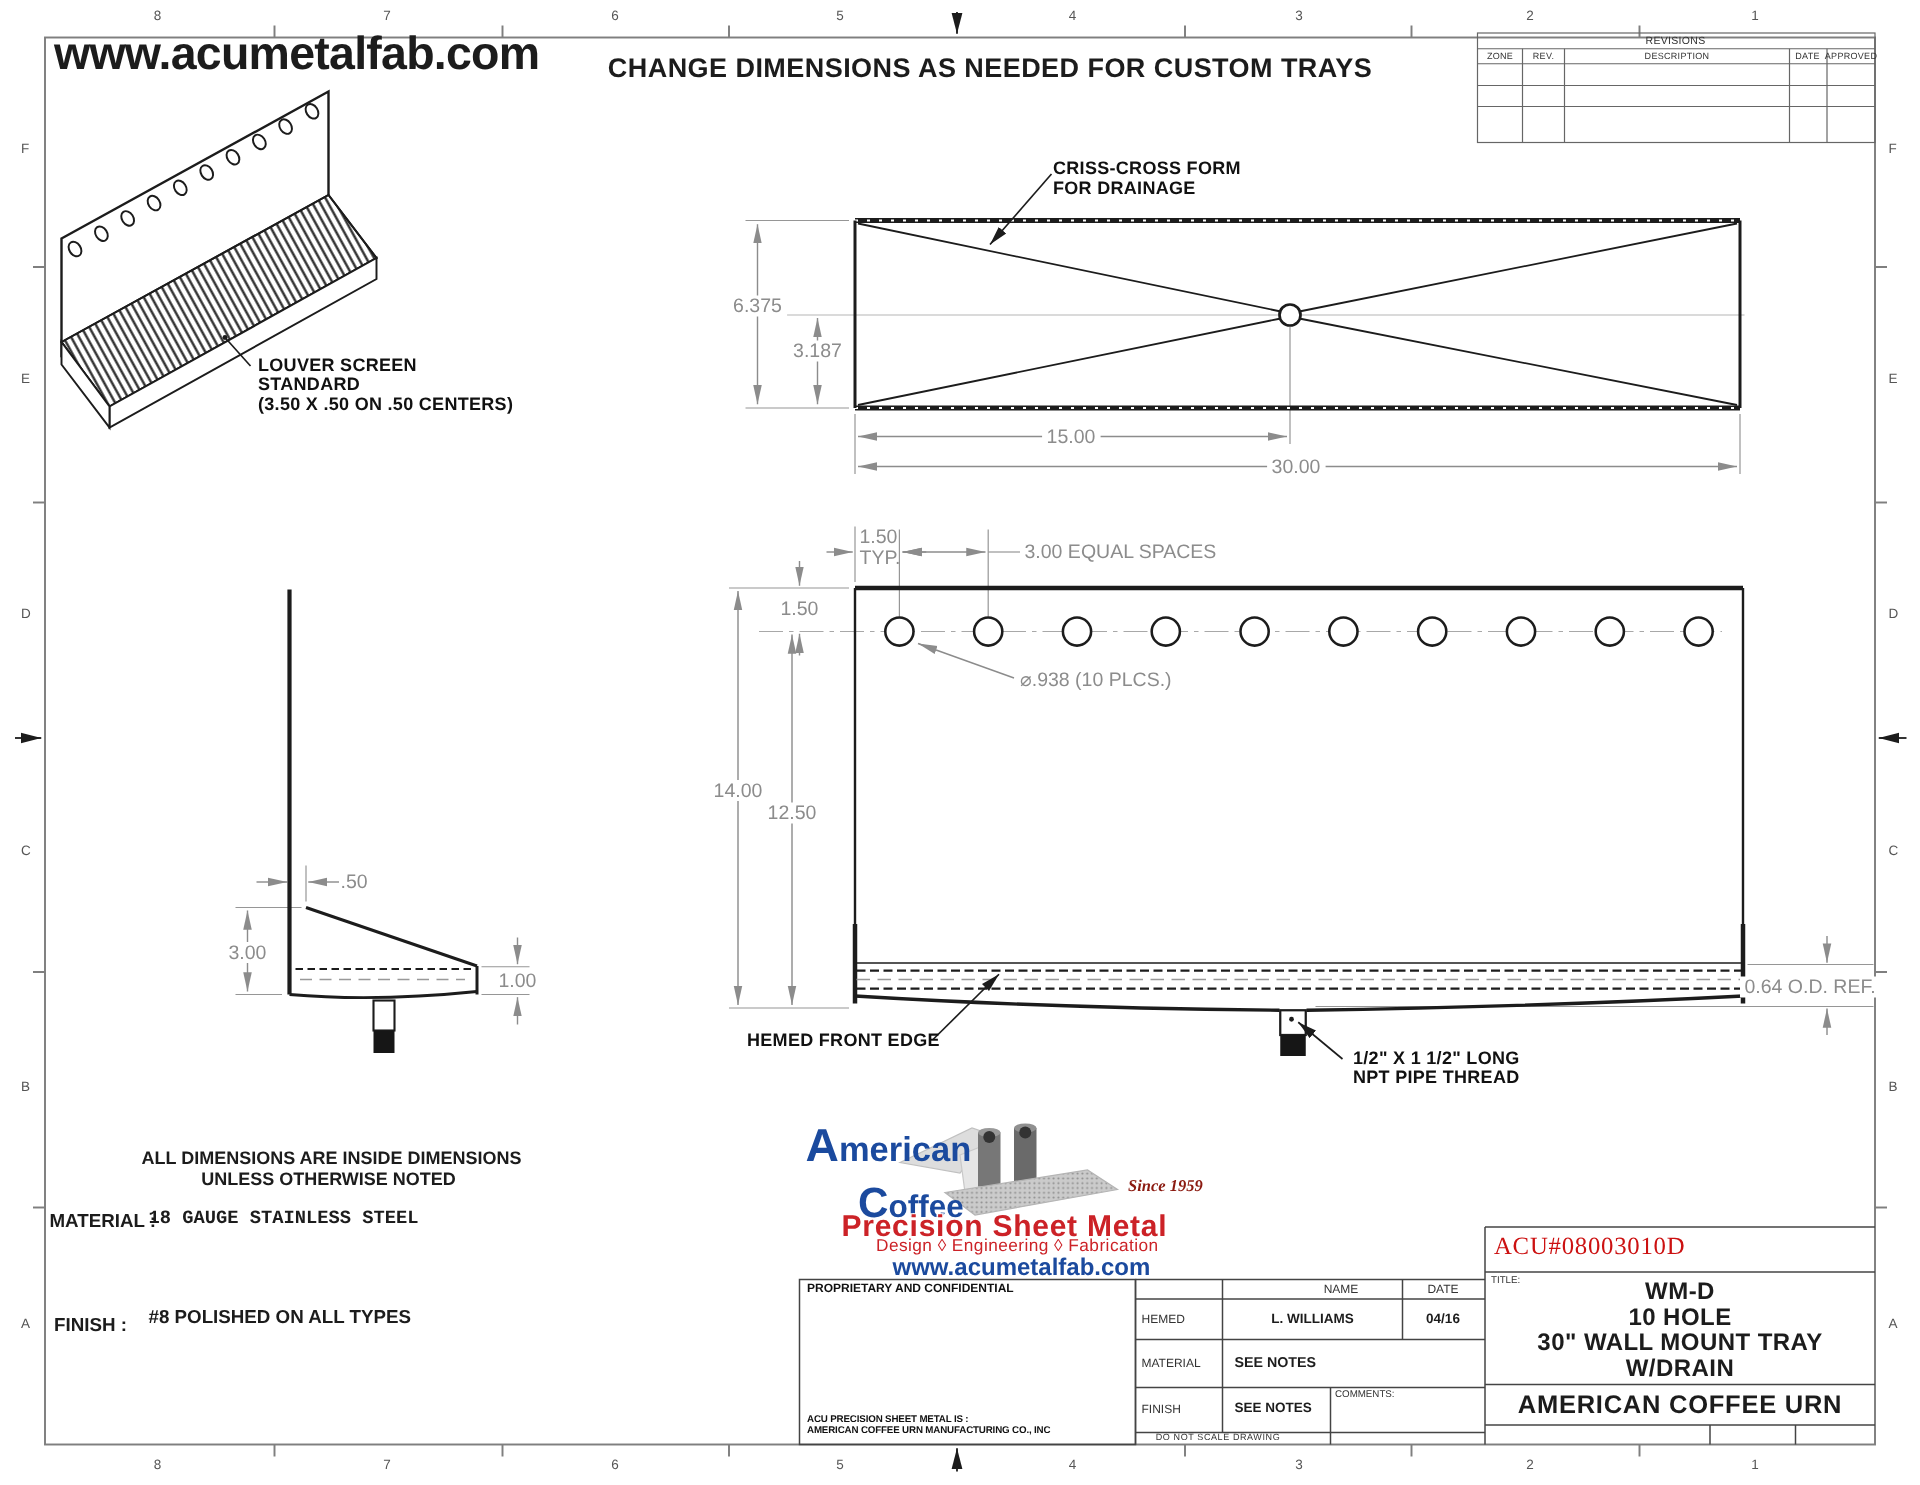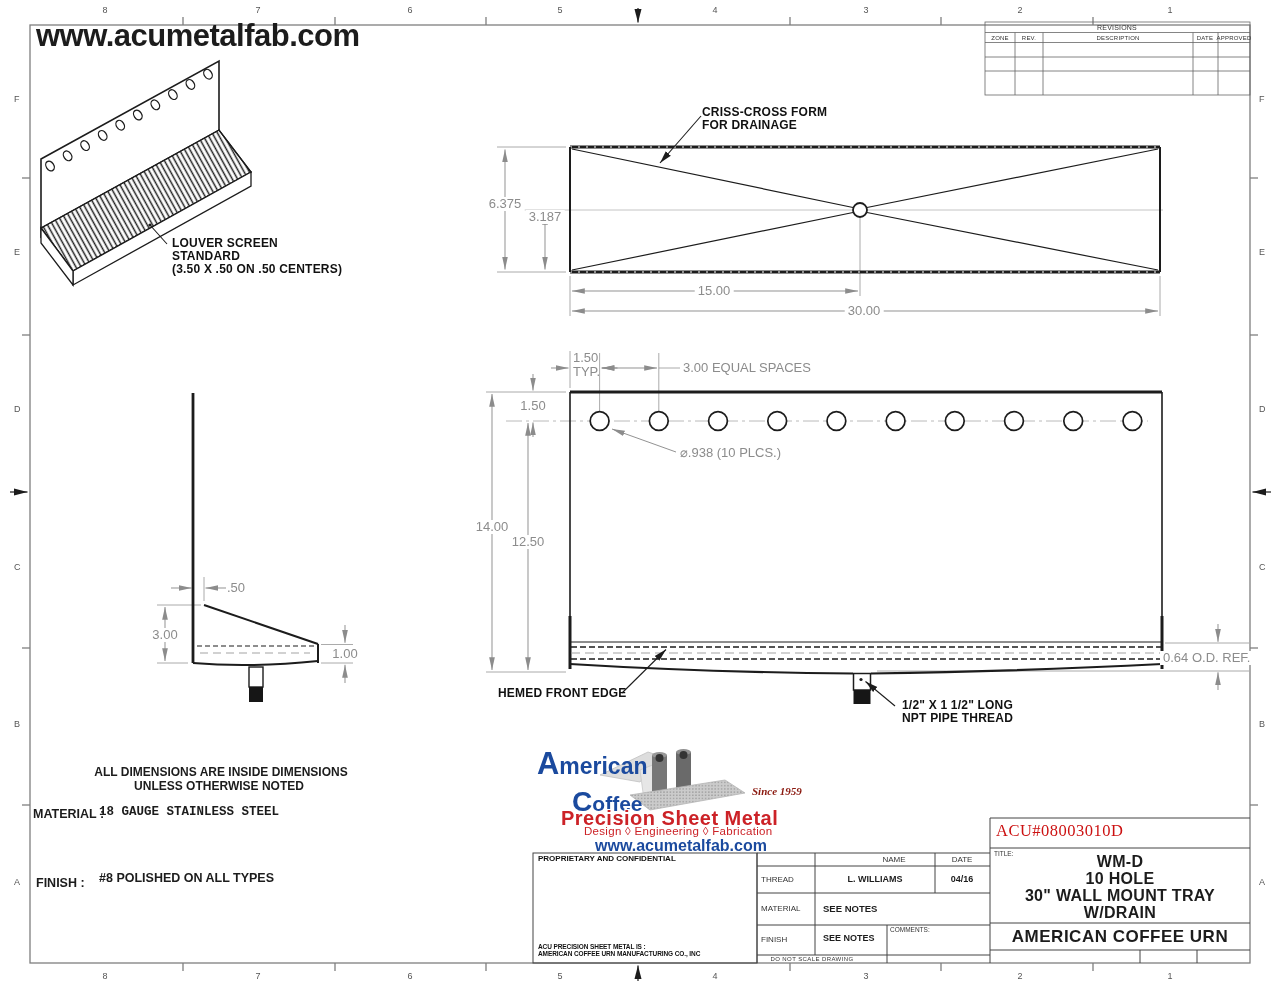--- a/index.html
+++ b/index.html
@@ -263,20 +263,21 @@
     <line x1="990" y1="818" x2="1250" y2="818"></line>
     <line x1="990" y1="848" x2="1250" y2="848"></line>
     <line x1="990" y1="923" x2="1250" y2="923"></line>
     <line x1="990" y1="950" x2="1250" y2="950"></line>
     <line x1="1140" y1="950" x2="1140" y2="963"></line>
     <line x1="1197" y1="950" x2="1197" y2="963"></line>
   </g>
 </svg>
 
 <div class="t site" style="left:36px;top:20px;">www.acumetalfab.com</div>
+<div class="t head ctr" style="left:660px;top:36px;">CHANGE DIMENSIONS AS NEEDED FOR CUSTOM TRAYS</div>
 
 <div class="t zone ctr" style="left:105px;top:6px;">8</div>
 <div class="t zone ctr" style="left:258px;top:6px;">7</div>
 <div class="t zone ctr" style="left:410px;top:6px;">6</div>
 <div class="t zone ctr" style="left:560px;top:6px;">5</div>
 <div class="t zone ctr" style="left:715px;top:6px;">4</div>
 <div class="t zone ctr" style="left:866px;top:6px;">3</div>
 <div class="t zone ctr" style="left:1020px;top:6px;">2</div>
 <div class="t zone ctr" style="left:1170px;top:6px;">1</div>
 <div class="t zone ctr" style="left:105px;top:972px;">8</div>
@@ -307,21 +308,21 @@
 <div class="t rev ctr" style="left:1205px;top:34.5px;">DATE</div>
 <div class="t rev ctr" style="left:1234px;top:34.5px;">APPROVED</div>
 
 <div class="t blk" style="left:172px;top:237px;">LOUVER SCREEN</div>
 <div class="t blk" style="left:172px;top:250px;">STANDARD</div>
 <div class="t blk" style="left:172px;top:263px;">(3.50 X .50 ON .50 CENTERS)</div>
 
 <div class="t blk" style="left:702px;top:106px;">CRISS-CROSS FORM</div>
 <div class="t blk" style="left:702px;top:119px;">FOR DRAINAGE</div>
 <div class="t dim ctr" style="left:505px;top:197px;">6.375</div>
-<div class="t dim ctr" style="left:545px;top:210px;">3.187</div>
+<div class="t dim ctr" style="left:545px;top:227px;">3.187</div>
 <div class="t dim ctr" style="left:714px;top:284px;">15.00</div>
 <div class="t dim ctr" style="left:864px;top:304px;">30.00</div>
 
 <div class="t dimp" style="left:573px;top:351px;">1.50</div>
 <div class="t dimp" style="left:573px;top:365px;">TYP.</div>
 <div class="t dimp" style="left:683px;top:361px;">3.00 EQUAL SPACES</div>
 <div class="t dim ctr" style="left:533px;top:399px;">1.50</div>
 <div class="t dimp" style="left:680px;top:446px;">⌀.938 (10 PLCS.)</div>
 <div class="t dim ctr" style="left:492px;top:520px;">14.00</div>
 <div class="t dim ctr" style="left:528px;top:535px;">12.50</div>
@@ -348,21 +349,21 @@
 <div class="t" style="left:584px;top:825px;font-size:11.5px;color:#cc2227;letter-spacing:.3px;">Design ◊ Engineering ◊ Fabrication</div>
 <div class="t logo-blue" style="left:595px;top:838px;font-size:16px;">www.acumetalfab.com</div>
 
 <div class="t serifred" style="left:996px;top:822px;">ACU#08003010D</div>
 
 <div class="t prop-title" style="left:538px;top:855px;text-align:center;">PROPRIETARY AND CONFIDENTIAL</div>
 <div class="t prop-note" style="left:538px;top:944px;">ACU PRECISION SHEET METAL IS :</div>
 <div class="t prop-note" style="left:538px;top:951px;">AMERICAN COFFEE URN MANUFACTURING CO., INC</div>
 <div class="t tb-s ctr" style="left:875px;top:856px;margin-left:19px;">NAME</div>
 <div class="t tb-s ctr" style="left:962px;top:856px;">DATE</div>
-<div class="t tb-s" style="left:761px;top:876px;">THREAD</div>
+<div class="t tb-s" style="left:761px;top:876px;">HEMED</div>
 <div class="t tb-b ctr" style="left:875px;top:875px;">L. WILLIAMS</div>
 <div class="t tb-b ctr" style="left:962px;top:875px;">04/16</div>
 <div class="t tb-s" style="left:761px;top:905px;">MATERIAL</div>
 <div class="t tb-b" style="left:823px;top:904px;font-size:9.5px;">SEE NOTES</div>
 <div class="t tb-s" style="left:761px;top:936px;">FINISH</div>
 <div class="t tb-b" style="left:823px;top:934px;">SEE NOTES</div>
 <div class="t tiny" style="left:890px;top:927px;">COMMENTS:</div>
 <div class="t ctr" style="left:812px;top:956px;font-size:6px;letter-spacing:.4px;color:#333;">DO NOT SCALE DRAWING</div>
 <div class="t tiny" style="left:994px;top:851px;">TITLE:</div>
 <div class="t title-big ctr" style="left:1120px;top:854px;">WM-D</div>

